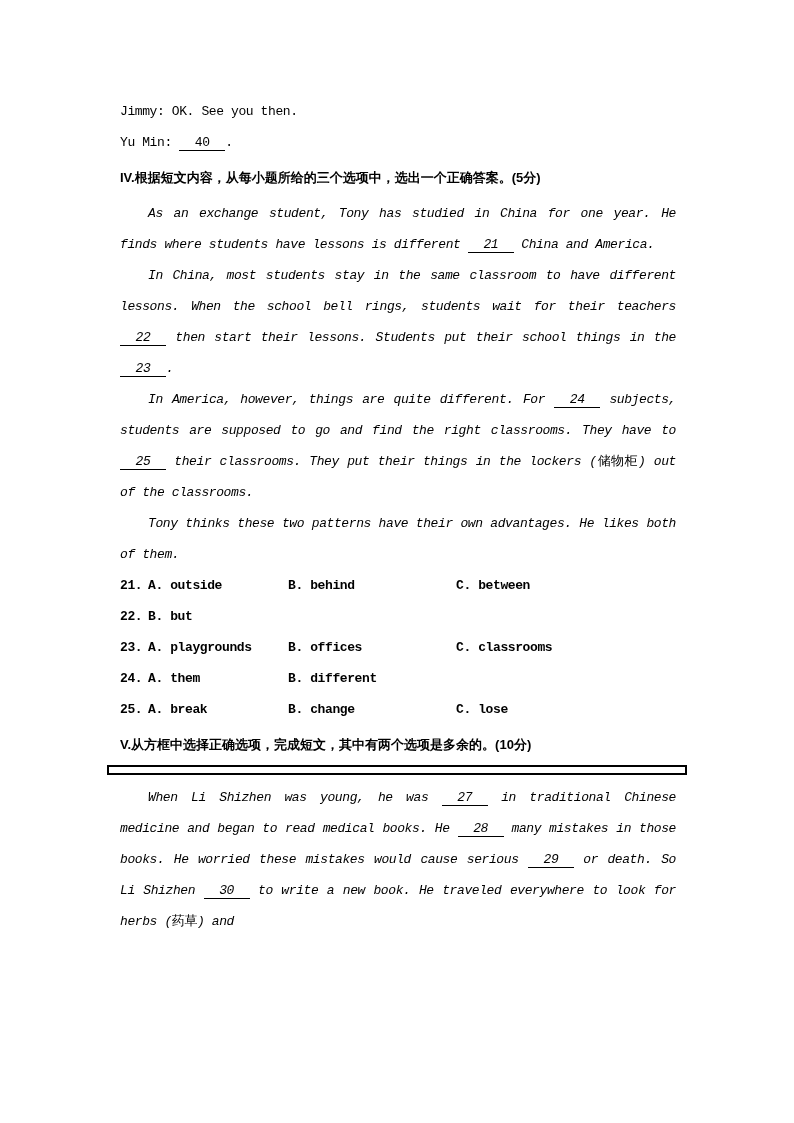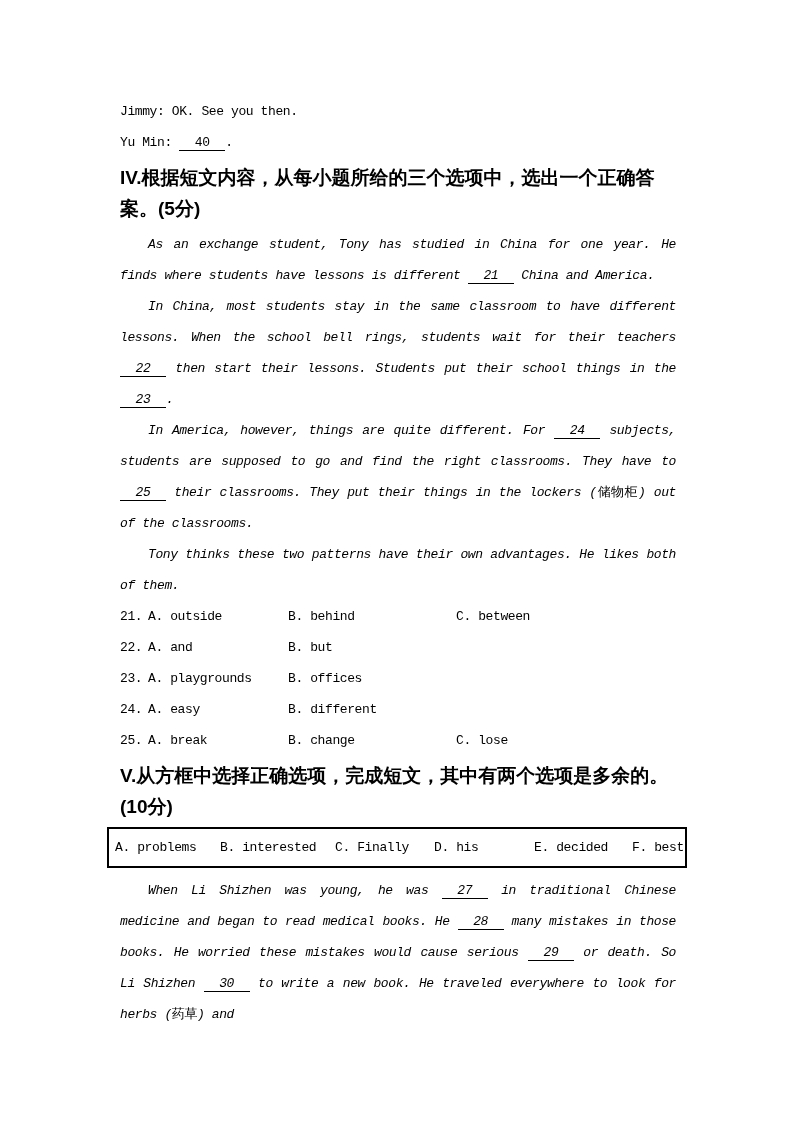--- a/index.html
+++ b/index.html
@@ -15,21 +15,21 @@
     letter-spacing: -0.4px;
     line-height: 31px;
     color: #000000;
     overflow: hidden;
   }
   .line { white-space: pre-wrap; }
   .para { text-align: justify; text-indent: 28px; font-style: italic; }
   .heading {
     font-family: "Liberation Sans", "DejaVu Sans", sans-serif;
     font-weight: bold;
-    font-size: 19px;
+    font-size: 13px;
     letter-spacing: 0;
     margin: 4px 0 5px 0;
   }
   .blank {
     display: inline-block;
     min-width: 46px;
     padding: 0 2px;
     text-align: center;
     text-indent: 0;
     border-bottom: 1px solid #000;
@@ -41,21 +41,21 @@
   }
   .option-box {
     border: 2px solid #000;
     margin: 5px -11px 7px -13px;
     padding: 3px 0 3px 6px;
   }
   .box-row {
     display: grid;
     grid-template-columns: 105px 115px 99px 100px 98px auto;
   }
-  .box-row span, .question span { white-space: nowrap; }
+  .box-row span, .question span { white-space: nowrap; font-weight: bold; }
 </style>
 </head>
 <body>
 
 <div class="page">
 
   <p class="line">Jimmy: OK. See you then.</p>
   <p class="line">Yu Min: <span class="blank">40</span>.</p>
 
   <h3 class="heading">IV.根据短文内容，从每小题所给的三个选项中，选出一个正确答案。(5分)</h3>
@@ -66,48 +66,40 @@
   <p class="para">Tony thinks these two patterns have their own advantages. He likes both of them.</p>
 
   <div class="question">
     <span>21.</span>
     <span>A. outside</span>
     <span>B. behind</span>
     <span>C. between</span>
   </div>
   <div class="question">
     <span>22.</span>
-    <span>A. and</span>
     <span>B. but</span>
   </div>
   <div class="question">
     <span>23.</span>
     <span>A. playgrounds</span>
     <span>B. offices</span>
+    <span>C. classrooms</span>
   </div>
   <div class="question">
     <span>24.</span>
-    <span>A. easy</span>
+    <span>A. them</span>
     <span>B. different</span>
   </div>
   <div class="question">
     <span>25.</span>
     <span>A. break</span>
     <span>B. change</span>
     <span>C. lose</span>
   </div>
 
   <h3 class="heading">V.从方框中选择正确选项，完成短文，其中有两个选项是多余的。(10分)</h3>
 
   <div class="option-box">
-    <div class="box-row">
-      <span>A. problems</span>
-      <span>B. interested</span>
-      <span>C. Finally</span>
-      <span>D. his</span>
-      <span>E. decided</span>
-      <span>F. best</span>
-    </div>
   </div>
 
   <p class="para">When Li Shizhen was young, he was <span class="blank">27</span> in traditional Chinese medicine and began to read medical books. He <span class="blank">28</span> many mistakes in those books. He worried these mistakes would cause serious <span class="blank">29</span> or death. So Li Shizhen <span class="blank">30</span> to write a new book. He traveled everywhere to look for herbs (药草) and</p>
 
 </div>
 
 </body></html>

